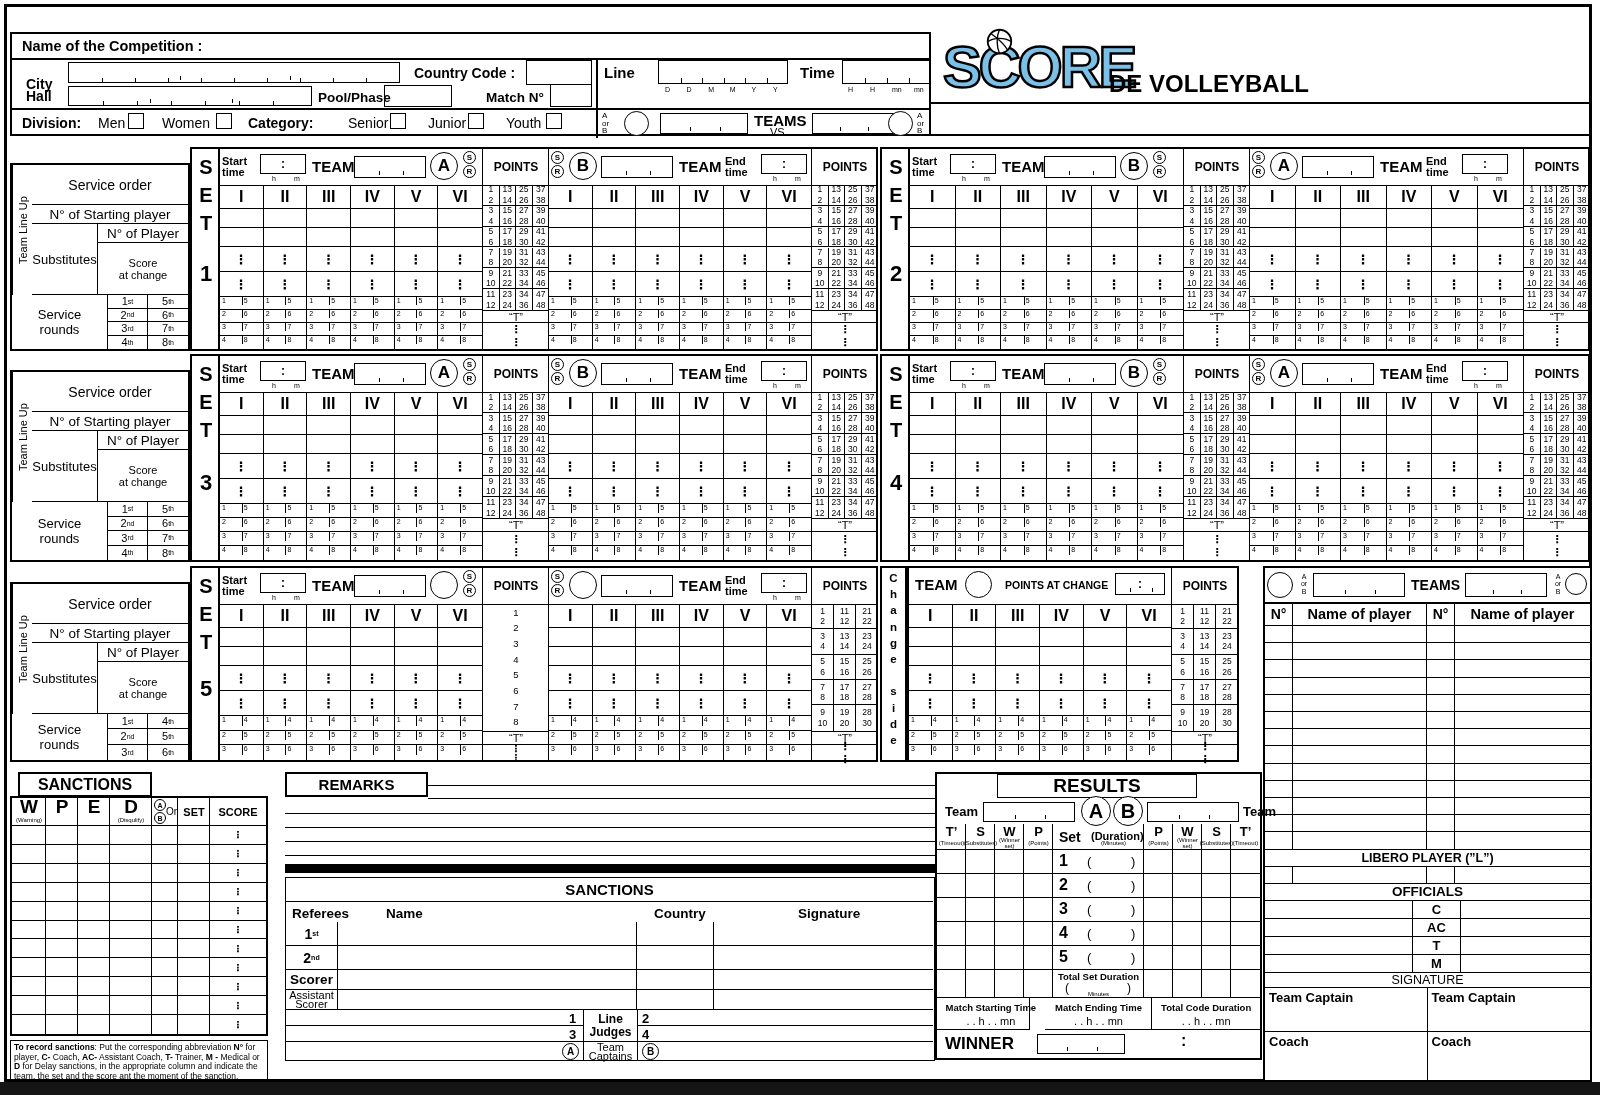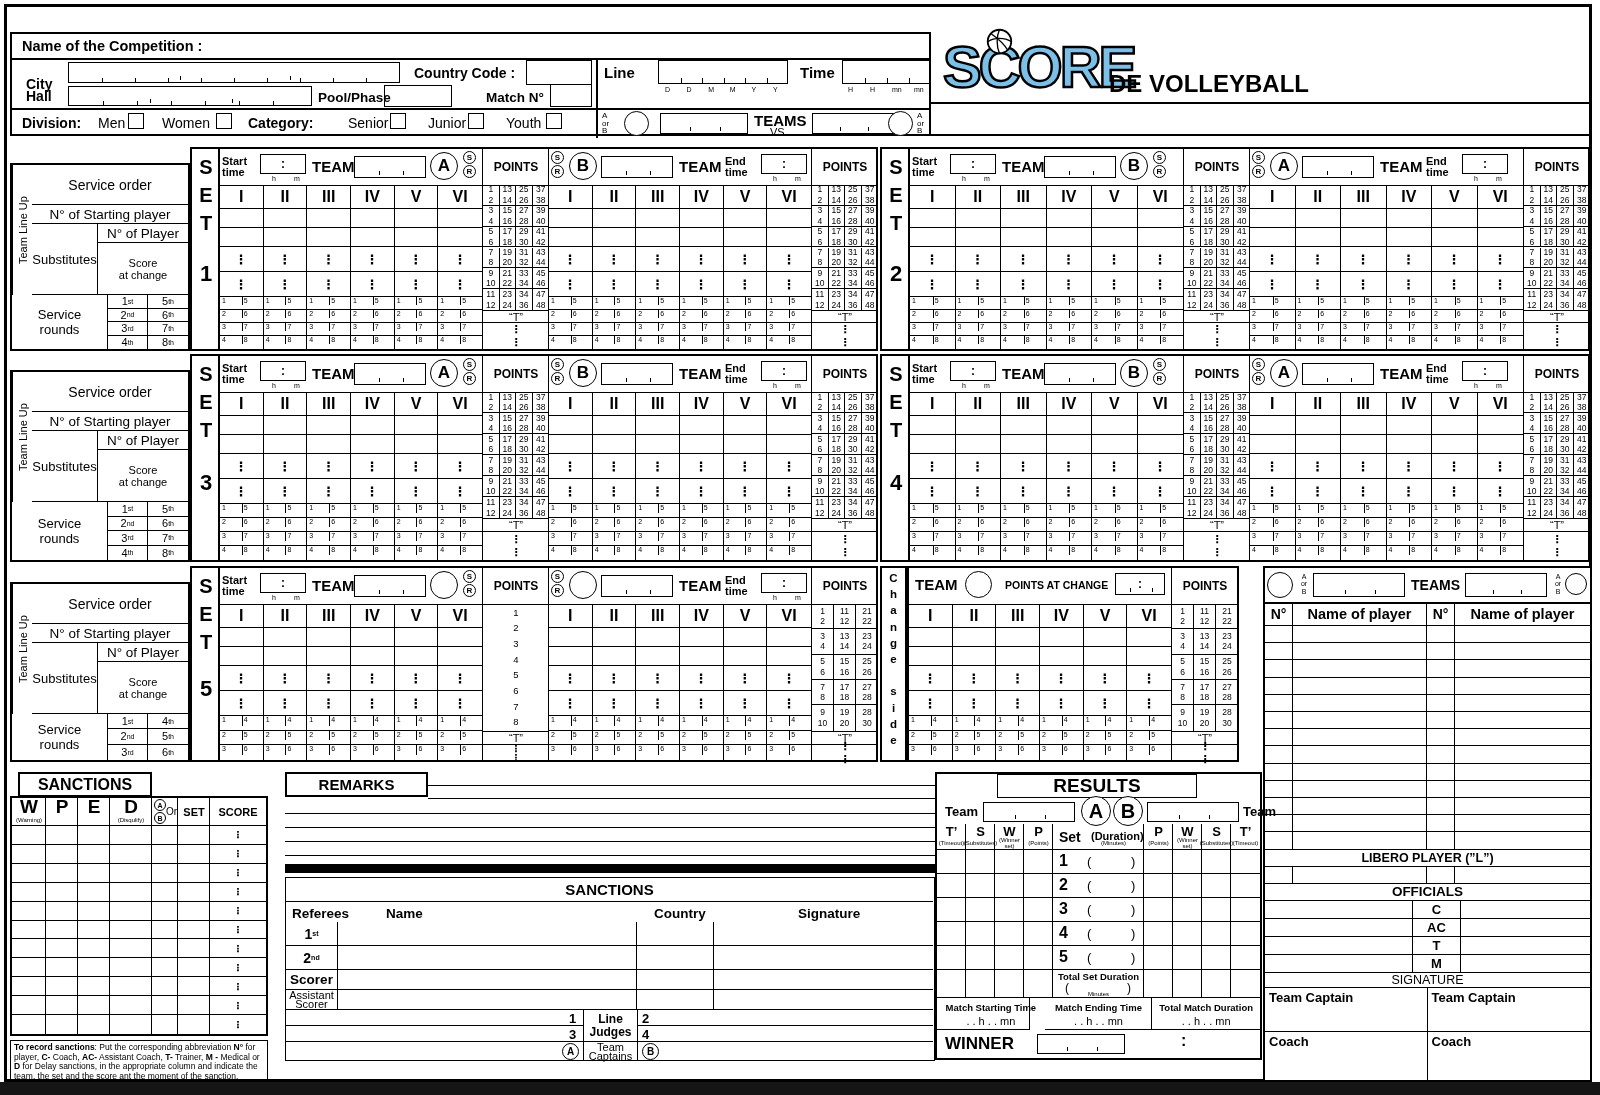--- a/index.html
+++ b/index.html
@@ -2947,21 +2947,21 @@
       </div>
       <div class="a br bb" style="left: 0px; top: 224px; width: 93px; height: 32px;">
         <div class="a c b f95" style="left: 0px; top: 3px; width: 107.667px; height: 12px;">Match Starting Time</div>
         <div class="a c f9" style="left: 0px; top: 17px; width: 107.667px; height: 12px;">. . h . . mn</div>
       </div>
       <div class="a br bb" style="left: 107.667px; top: 224px; width: 107.667px; height: 32px;">
         <div class="a c b f95" style="left: 0px; top: 3px; width: 107.667px; height: 12px;">Match Ending Time</div>
         <div class="a c f9" style="left: 0px; top: 17px; width: 107.667px; height: 12px;">. . h . . mn</div>
       </div>
       <div class="a bb" style="left: 215.333px; top: 224px; width: 107.667px; height: 32px;">
-        <div class="a c b f95" style="left: 0px; top: 3px; width: 107.667px; height: 12px;">Total Match Duration</div>
+        <div class="a c b f95" style="left: 0px; top: 3px; width: 107.667px; height: 12px;">Total Code Duration</div>
         <div class="a c f9" style="left: 0px; top: 17px; width: 107.667px; height: 12px;">. . h . . mn</div>
       </div>
       <div class="a blk f17" style="left: 8px; top: 260px;">WINNER</div>
       <div class="a bx" style="left: 100px; top: 260px; width: 88px; height: 20px;">
         <div class="a" style="left: 29.3333px; top: 12px; width: 1px; height: 4px; background: rgb(0, 0, 0);"></div>
         <div class="a" style="left: 58.6667px; top: 12px; width: 1px; height: 4px; background: rgb(0, 0, 0);"></div>
       </div>
       <div class="a b f16" style="left: 244px; top: 258px;">:</div>
     </div>
   </div>

